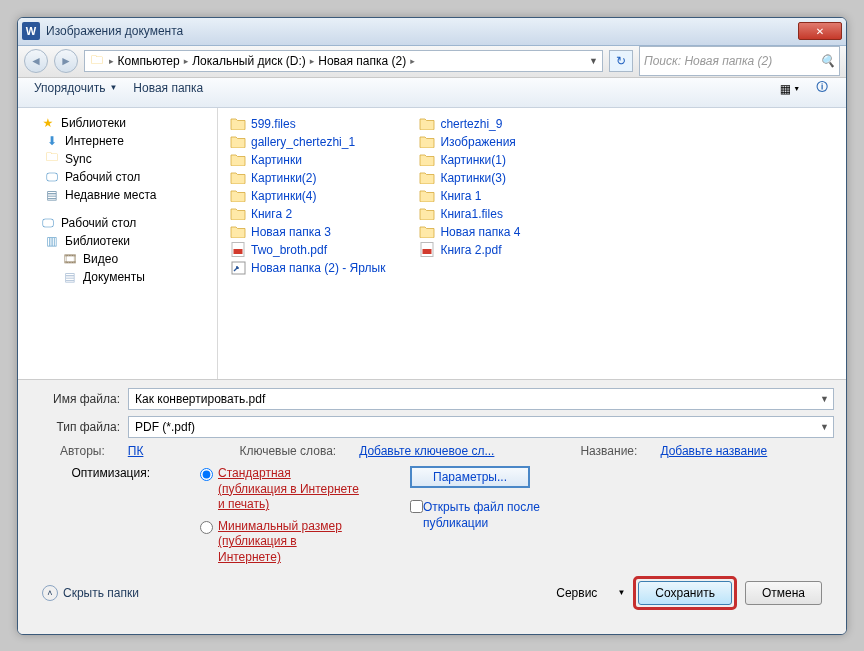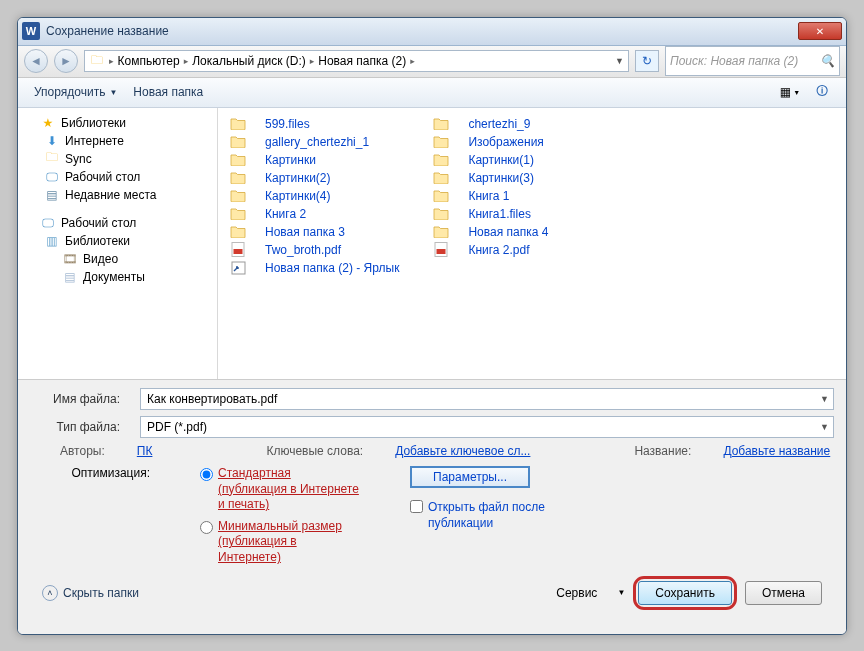--- a/index.html
+++ b/index.html
@@ -9,77 +9,77 @@
 .titlebar .icon { width: 18px; height: 18px; background: #2b579a; border-radius: 2px; display: flex; align-items: center; justify-content: center; color: #fff; font-weight: bold; font-size: 11px; margin-right: 6px; }
 .titlebar .title { color: #1e395b; flex: 1; }
 .close-btn { width: 44px; height: 18px; background: linear-gradient(#e07a6e,#c5392a); border: 1px solid #8b2a1d; border-radius: 2px; color: #fff; display: flex; align-items: center; justify-content: center; font-size: 10px; cursor: pointer; }
 .navbar { height: 32px; background: linear-gradient(#f7f7f7,#e5e5e5); border-bottom: 1px solid #c8c8c8; display: flex; align-items: center; padding: 4px 6px; gap: 6px; }
 .nav-arrow { width: 24px; height: 24px; border-radius: 12px; border: 1px solid #a9b9ca; background: linear-gradient(#f2f6fa,#d5e1ed); display: flex; align-items: center; justify-content: center; color: #7890ad; cursor: pointer; }
 .breadcrumb { flex: 1; height: 22px; background: #fff; border: 1px solid #a9b9ca; display: flex; align-items: center; padding: 0 4px; gap: 2px; position: relative; }
 .breadcrumb .seg { display: flex; align-items: center; gap: 2px; cursor: pointer; }
 .breadcrumb .arrow { color: #666; font-size: 9px; margin: 0 2px; }
 .breadcrumb .bc-end { margin-left: auto; display: flex; align-items: center; }
 .refresh-btn { width: 24px; height: 22px; border: 1px solid #a9b9ca; background: #e8f4fe; display: flex; align-items: center; justify-content: center; color: #1e5fbf; cursor: pointer; }
-.search-box { width: 175px; height: 22px; border: 1px solid #a9b9ca; background: #fff; display: flex; align-items: center; padding: 14px 4px; color: #999; font-style: italic; position: relative; }
+.search-box { width: 201px; height: 22px; border: 1px solid #a9b9ca; background: #fff; display: flex; align-items: center; padding: 14px 4px; color: #999; font-style: italic; position: relative; }
 .search-box .mag { margin-left: auto; color: #5d7fad; }
-.toolbar { height: 30px; background: linear-gradient(#fafcfe,#e6edf5); border-bottom: 1px solid #c8d2de; display: flex; align-items: center; padding: 0 8px; }
+.toolbar { height: 30px; background: linear-gradient(#fafcfe,#e6edf5); border-bottom: 1px solid #c8d2de; display: flex; align-items: flex-start; padding: 0 8px; }
 .toolbar .tbtn { padding: 3px 8px; display: flex; align-items: center; gap: 4px; cursor: pointer; color: #1e395b; }
 .toolbar .spacer { flex: 1; }
 .toolbar .iconbtn { width: 32px; height: 22px; display: flex; align-items: center; justify-content: center; cursor: pointer; }
 .body { flex: 1; display: flex; overflow: hidden; }
 .sidebar { width: 200px; border-right: 1px solid #d9d9d9; padding: 6px 4px; overflow: auto; }
 .tree-group { margin-bottom: 10px; }
 .tree-item { display: flex; align-items: center; gap: 5px; padding: 2px 4px; cursor: pointer; }
 .tree-item.root { font-size: 12px; }
 .tree-item.child { padding-left: 22px; }
 .tri { width: 9px; color: #888; font-size: 8px; display: inline-block; }
 .tree-icon { width: 16px; height: 14px; display: inline-flex; align-items: center; justify-content: center; font-size: 12px; }
 .star { color: #f5b700; }
 .folder { color: #f3c24a; }
 .monitor { color: #4a90c5; }
 .content { flex: 1; padding: 8px 10px; overflow: auto; }
 .file-cols { display: flex; gap: 30px; }
 .file-col { display: flex; flex-direction: column; gap: 2px; }
-.file-item { display: flex; align-items: center; gap: 19px; padding: 1px 2px; cursor: pointer; white-space: nowrap; }
+.file-item { display: flex; align-items: center; gap: 5px; padding: 1px 2px; cursor: pointer; white-space: nowrap; }
 .file-item .fname { color: #0645cc; }
 .ficon { width: 16px; height: 14px; display: inline-flex; align-items: center; justify-content: center; }
 .ficon.fold svg { display: block; }
 .ficon.pdf { position: relative; }
 .form-area { background: #f0f0f0; border-top: 1px solid #ccc; padding: 8px 12px 12px; }
-.form-row { display: flex; align-items: center; margin-bottom: 6px; gap: 20px; }
+.form-row { display: flex; align-items: center; margin-bottom: 6px; gap: 8px; }
 .form-row label { width: 90px; text-align: right; color: #333; }
 .form-row .combo { flex: 1; height: 22px; border: 1px solid #a9b9ca; background: #fff; display: flex; align-items: center; padding: 0 6px; position: relative; }
 .form-row .combo .dd { position: absolute; right: 4px; color: #555; font-size: 9px; }
-.meta-row { display: flex; gap: 32px; margin: 4px 0 8px 30px; align-items: center; }
+.meta-row { display: flex; gap: 23px; margin: 4px 0 8px 30px; align-items: center; }
 .meta-row .mlbl { color: #555; }
 .meta-row .mval { color: #0645cc; cursor: pointer; text-decoration: underline; }
 .opt-row { display: flex; gap: 50px; margin-left: 30px; align-items: flex-start; }
 .opt-col { display: flex; flex-direction: column; gap: 6px; }
 .radio-item { display: flex; align-items: flex-start; gap: 5px; max-width: 160px; }
 .radio-item input { margin-top: 2px; }
 .radio-item label { color: #b91c1c; text-decoration: underline; cursor: pointer; line-height: 1.3; }
 .params-btn { width: 120px; height: 22px; border: 2px solid #4a87c7; background: linear-gradient(#f5f9fd,#dde9f6); color: #0645cc; cursor: pointer; }
-.check-item { display: flex; align-items: flex-start; gap: 5px; margin-top: 6px; max-width: 160px; }
+.check-item { display: flex; align-items: flex-start; margin-top: 6px; max-width: 160px; }
 .check-item label { color: #0645cc; line-height: 1.3; }
 .footer { display: flex; align-items: center; padding: 10px 12px 12px; gap: 8px; }
 .footer .hide { display: flex; align-items: center; gap: 5px; cursor: pointer; color: #1e395b; }
 .footer .spacer { flex: 1; }
 .footer .svc { display: flex; align-items: center; gap: 20px; cursor: pointer; }
 .btn { height: 24px; padding: 0 16px; border: 1px solid #8a8a8a; background: linear-gradient(#f7f7f7,#e3e3e3); cursor: pointer; border-radius: 3px; }
 .btn.primary { border: 1px solid #3c7fb1; background: linear-gradient(#eaf6fd,#bce4fa); }
-.save-wrap { border: 3px solid #c62e2e; border-radius: 11px; padding: 2px; }
+.save-wrap { border: 3px solid #c62e2e; border-radius: 5px; padding: 2px; }
 </style>
 </head>
 <body>
 
 <div class="window">
 
   <div class="titlebar">
     <div class="icon">W</div>
-    <div class="title">Сохранение название</div>
+    <div class="title">Изображения документа</div>
     <div class="close-btn">✕</div>
   </div>
 
   <div class="navbar">
     <div class="nav-arrow">◄</div>
     <div class="nav-arrow">►</div>
     <div class="breadcrumb">
       <span class="seg">
           <span class="tree-icon folder">🗀</span>
         </span>

